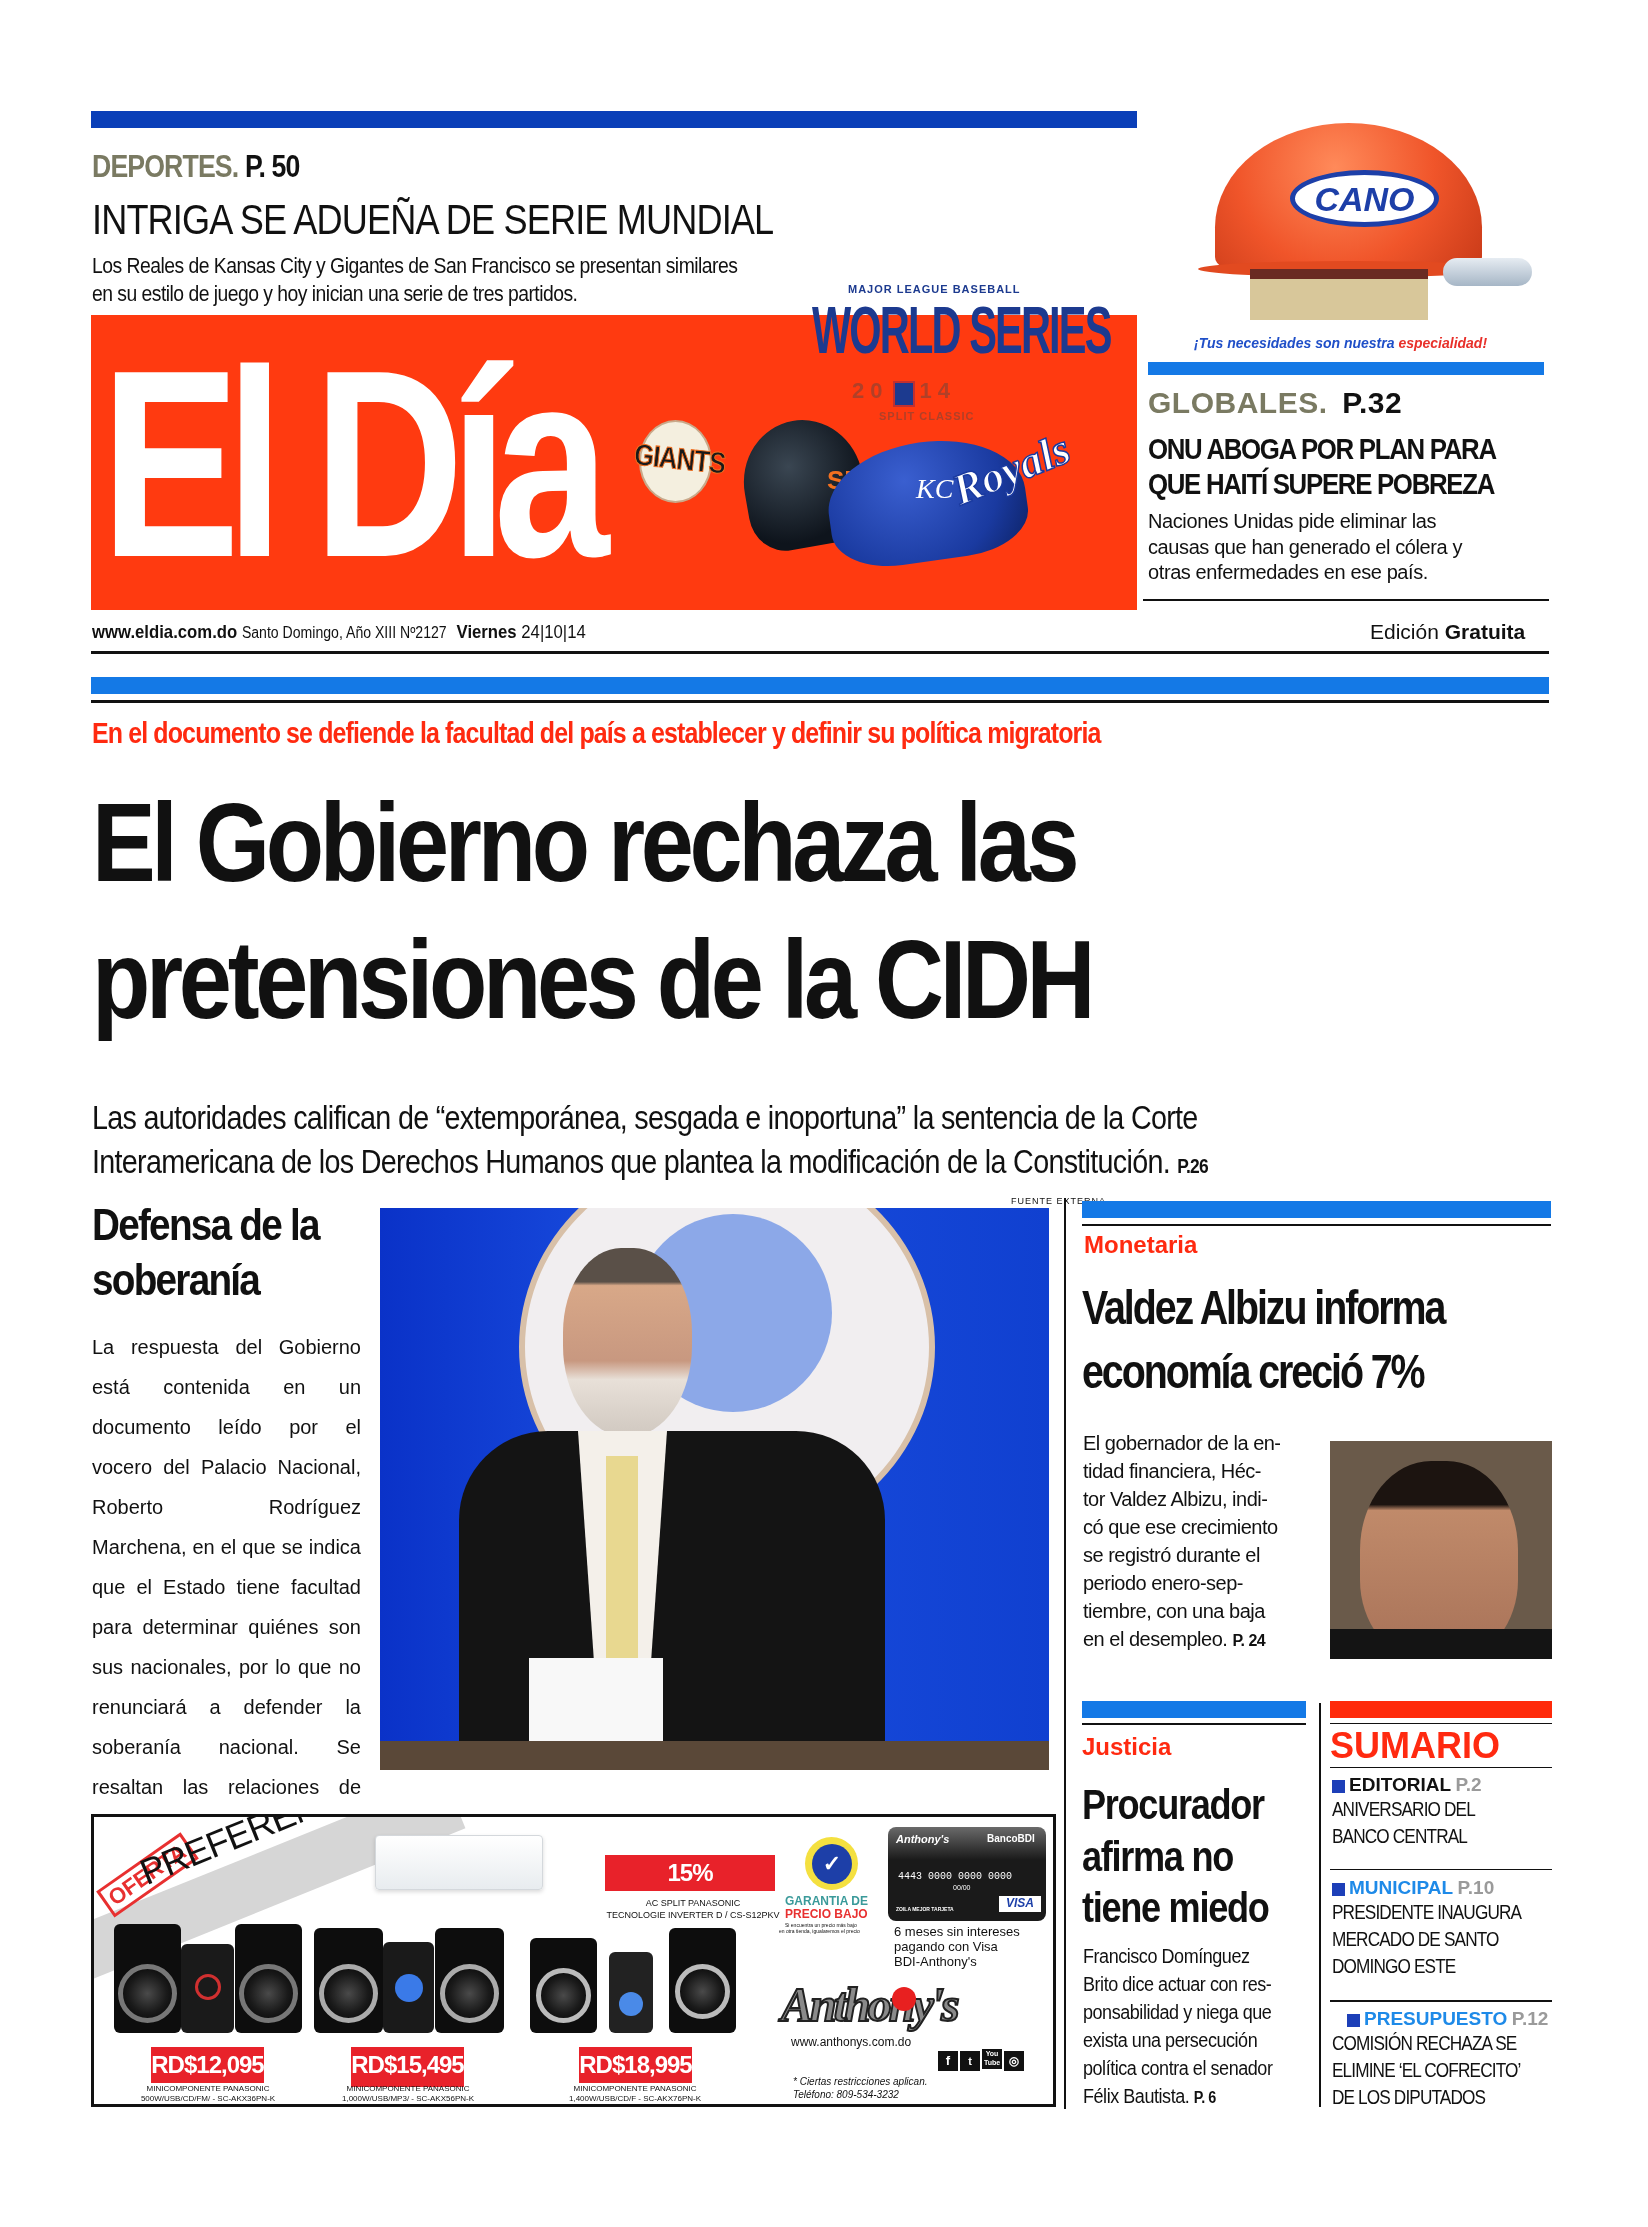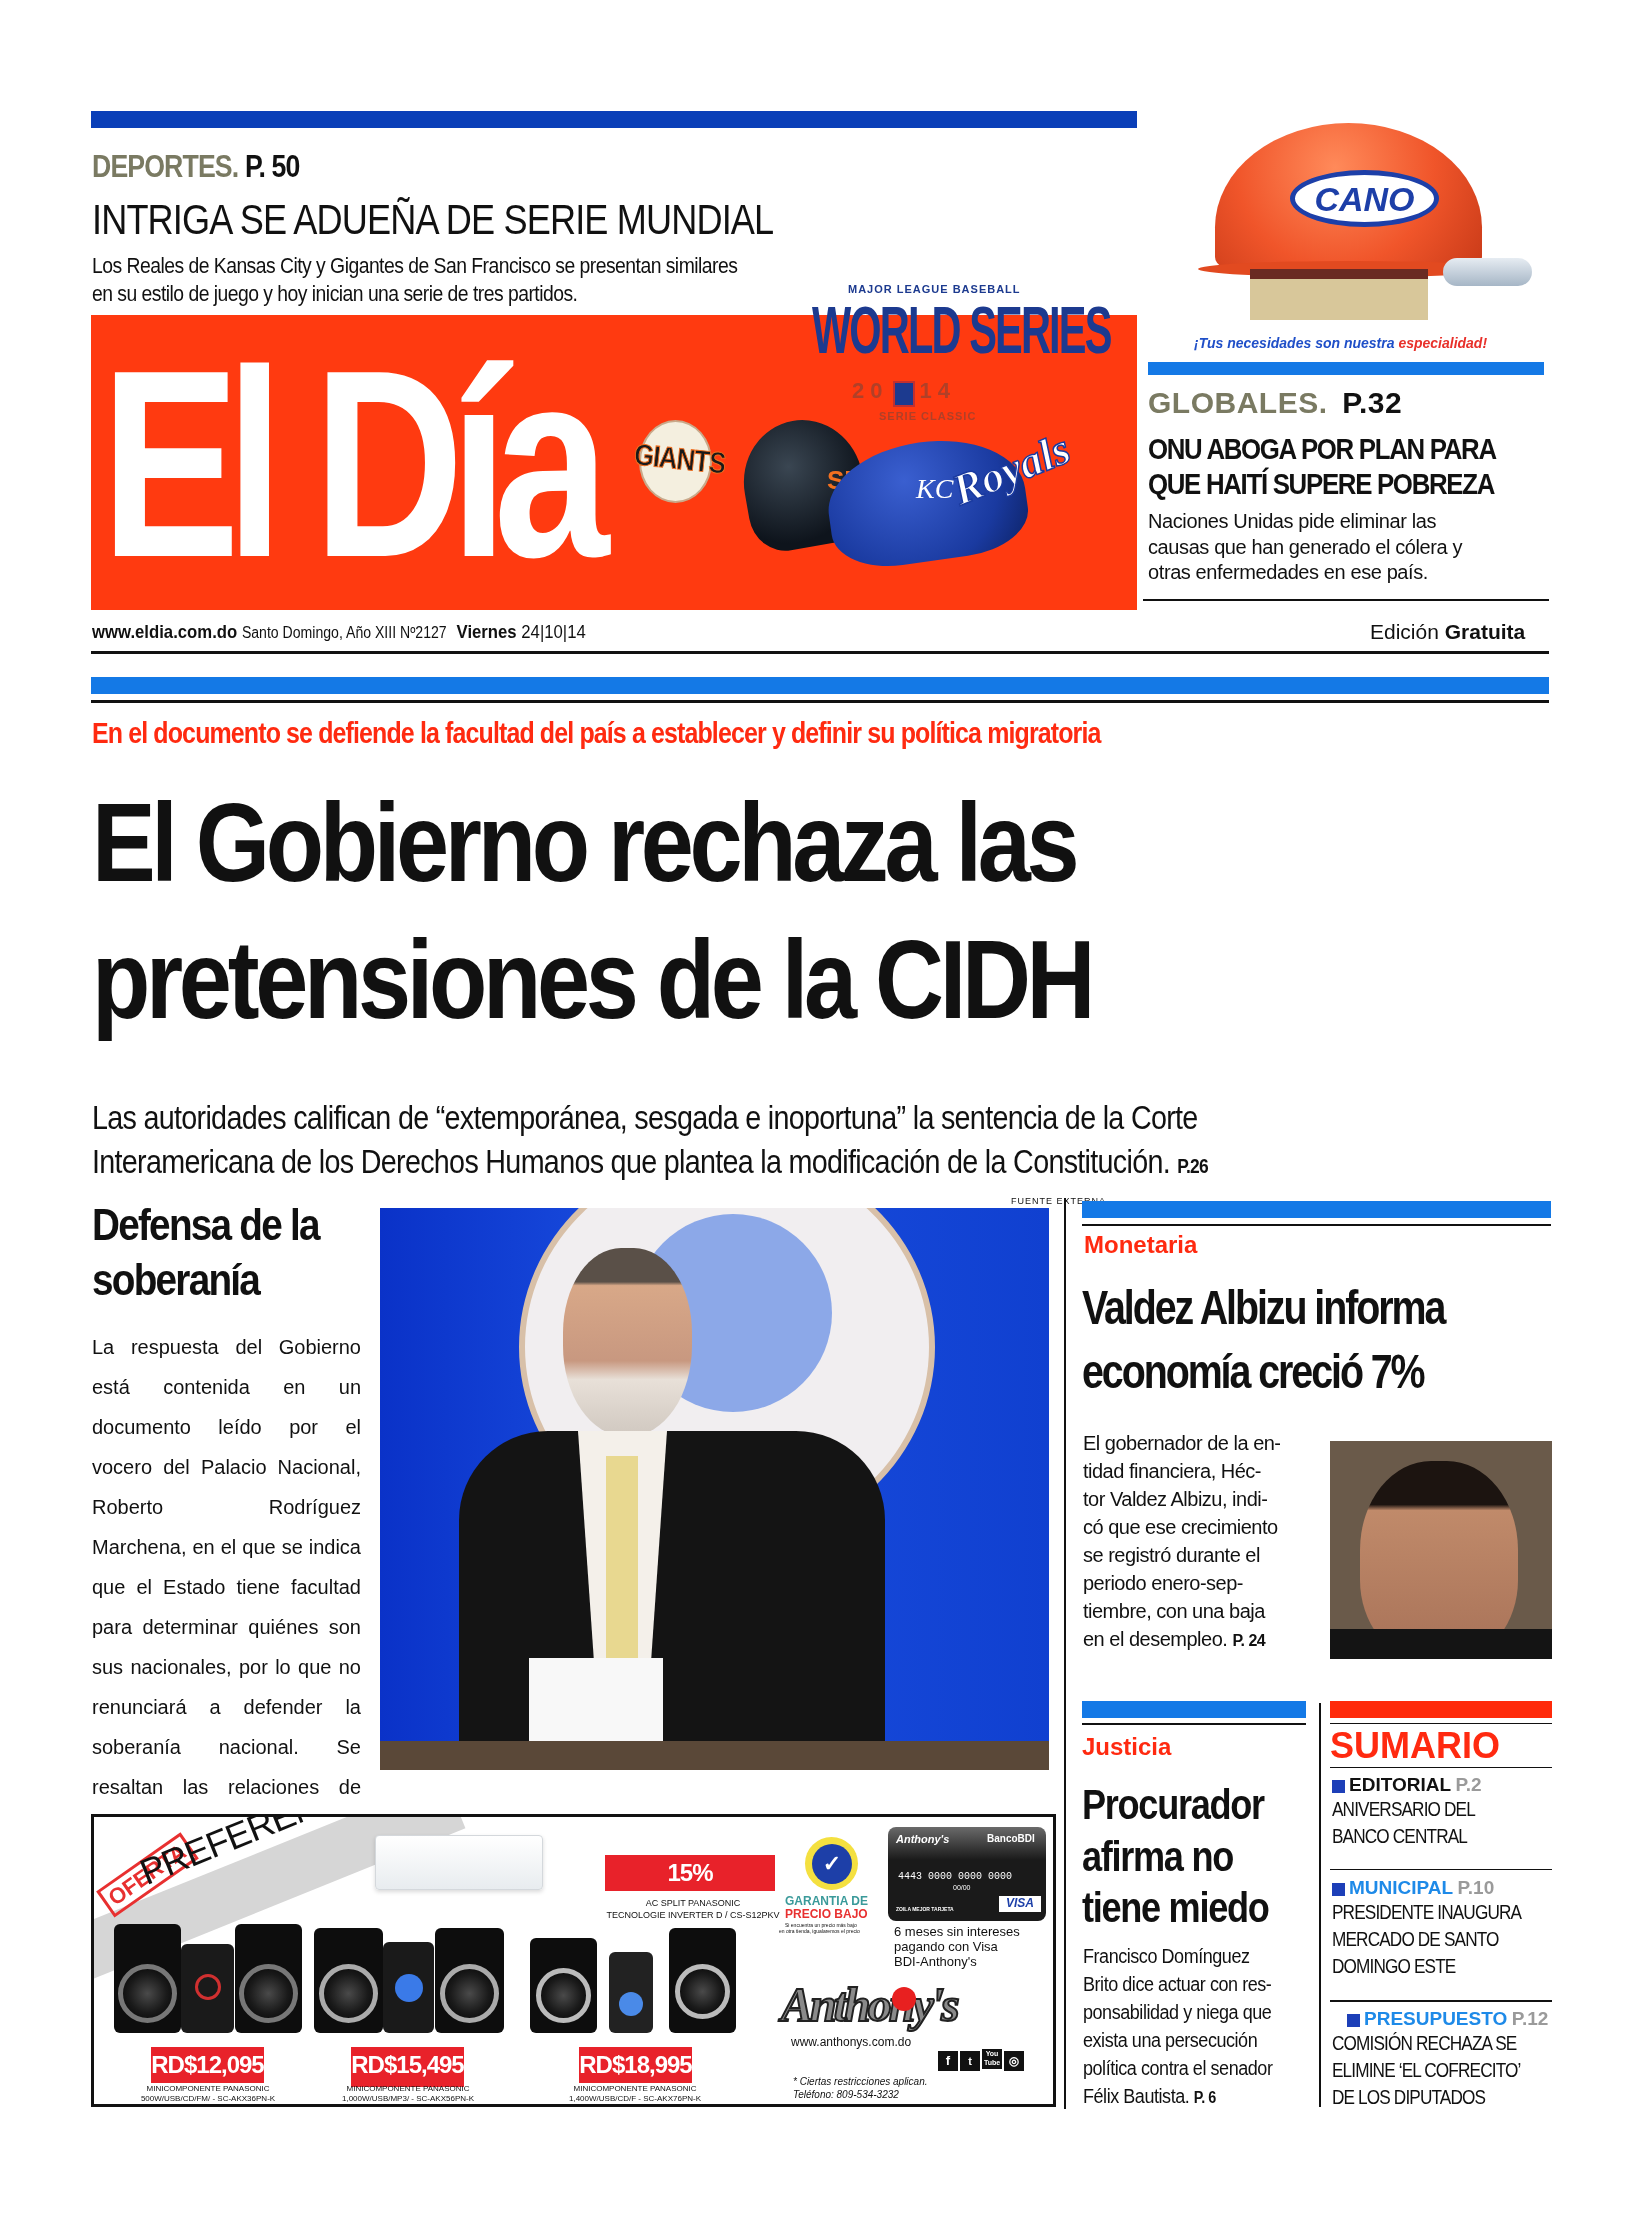--- a/index.html
+++ b/index.html
@@ -90,21 +90,21 @@
 </div>
 
 <div class="abs" style="left:812px;top:279px;width:267px;height:149px;">
   <div class="abs ws-small" style="left:36px;top:4px;">MAJOR LEAGUE BASEBALL</div>
   <div class="abs ws-text" style="left:0px;top:18px;">WORLD SERIES</div>
   <div class="abs" style="left:40px;top:99px;white-space:nowrap;">
     <span class="ws-year">20</span>
     <span style="display:inline-block;width:22px;height:26px;background:#1c3a8f;border:2px solid #c03030;vertical-align:middle;"></span>
     <span class="ws-year">14</span>
   </div>
-  <div class="abs ws-small" style="left:67px;top:131px;color:#b04028;">SERIE CLASSIC</div>
+  <div class="abs ws-small" style="left:67px;top:131px;color:#b04028;">SPLIT CLASSIC</div>
 </div>
 
 <div class="abs" style="left:639px;top:420px;width:73px;height:83px;border-radius:50%;background:#f4efdf;border:2px solid #c9a98a;"></div>
 <div class="abs" style="left:626px;top:442px;font-size:30px;font-weight:900;color:#1a1a1a;letter-spacing:-1px;transform:rotate(6deg) scaleX(0.85);-webkit-text-stroke:1px #f27020;white-space:nowrap;">GIANTS</div>
 
 <div class="abs cap" style="left:744px;top:420px;width:119px;height:127px;background:radial-gradient(circle at 40% 35%,#3a4652,#0e141c 70%);transform:rotate(-10deg);"></div>
 <div class="abs" style="left:827px;top:465px;font-size:26px;font-weight:900;color:#f27020;">SF</div>
 
 <div class="abs cap" style="left:828px;top:442px;width:198px;height:119px;background:radial-gradient(circle at 40% 30%,#3a5fd0,#1a3aa0 65%,#0c2060);transform:rotate(-8deg);border-radius:60% 60% 40% 40%;"></div>
 <div class="abs" style="left:916px;top:473px;font-size:28px;font-style:italic;color:#fff;font-family:'Liberation Serif',serif;">KC</div>

